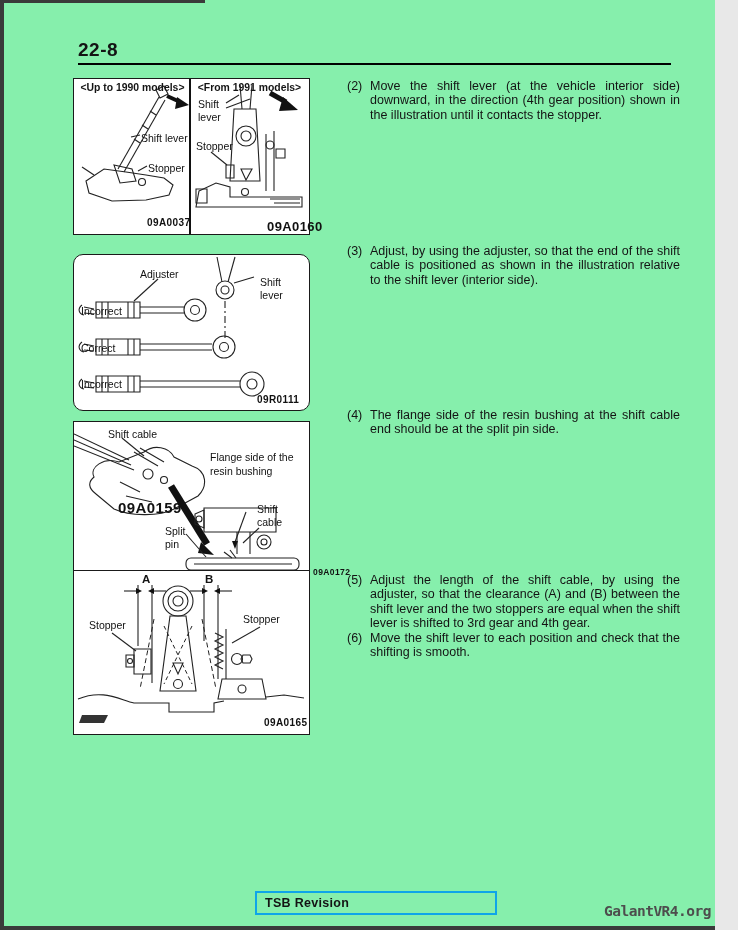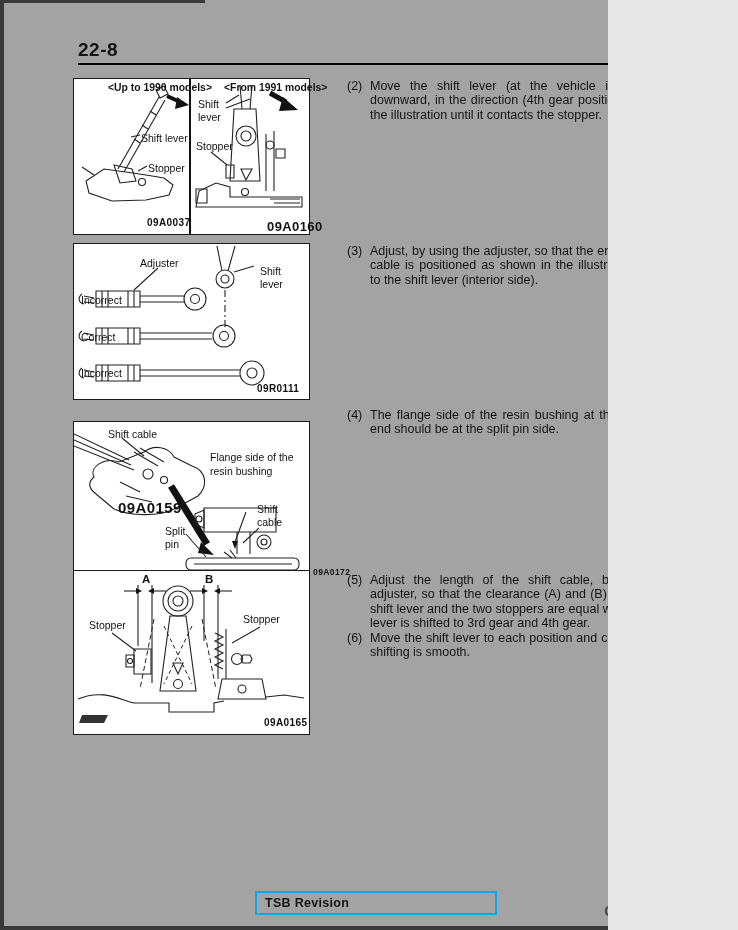--- a/index.html
+++ b/index.html
@@ -1,29 +1,29 @@
 <!DOCTYPE html>
 <html><head>
 <meta charset="utf-8">
 <style>
   html,body{margin:0;padding:0;background:#e8e8e8;}
-  .page{position:relative;width:608px;height:930px;background:#a3a3a3;overflow:hidden;
+  .page{position:relative;width:715px;height:930px;background:#86efac;overflow:hidden;
         font-family:"Liberation Sans",sans-serif;color:#141414;}
   
   .edge{position:absolute;background:#3a3a3a;}
   
   .pagenum{position:absolute;left:78px;top:39px;font-size:19px;font-weight:bold;letter-spacing:.5px;}
   .htitle{position:absolute;left:186px;top:45px;font-size:15px;font-weight:bold;letter-spacing:.3px;white-space:nowrap;}
   .hrule{position:absolute;left:78px;top:63px;width:593px;height:2px;background:#000;}
   
   .figbox{position:absolute;left:73px;width:235px;border:1.6px solid #1a1a1a;background:#fff;}
   .figbox svg{position:absolute;left:0;top:0;}
   .lbl{position:absolute;font-size:10.5px;line-height:12.5px;color:#111;}
   .code{position:absolute;font-size:10px;font-weight:bold;color:#111;letter-spacing:.4px;}
-  .ptitle{position:absolute;top:3px;font-size:10.4px;font-weight:bold;white-space:nowrap;margin-left:32px;}
+  .ptitle{position:absolute;top:3px;font-size:10.4px;font-weight:bold;text-align:center;white-space:nowrap;}
   .biglbl{position:absolute;font-size:11.5px;font-weight:bold;}
   
   .instr{position:absolute;left:347px;width:333px;display:flex;font-size:12.5px;line-height:14.4px;}
   .instr .n{flex:0 0 23px;}
   .instr .t{flex:1;text-align:justify;}
   
   .tsb{position:absolute;left:255px;top:891px;width:230px;height:20px;border:2px solid #0ea5e9;
        font-size:12.5px;font-weight:600;line-height:20px;padding-left:8px;letter-spacing:.3px;}
   .wm{position:absolute;left:604px;top:903px;font-family:"DejaVu Sans Mono",monospace;
       font-size:14.5px;font-weight:bold;color:#4d4d4d;letter-spacing:-.5px;}
@@ -88,21 +88,21 @@
     <div class="ptitle" style="left:2px;width:113px;">&lt;Up to 1990 models&gt;</div>
     <div class="ptitle" style="left:118px;width:115px;">&lt;From 1991 models&gt;</div>
     <div class="lbl" style="left:67px;top:53px;">Shift lever</div>
     <div class="lbl" style="left:74px;top:83px;">Stopper</div>
     <div class="code" style="left:73px;top:138px;">09A0037</div>
     <div class="lbl" style="left:124px;top:19px;width:40px;">Shift lever</div>
     <div class="lbl" style="left:122px;top:61px;">Stopper</div>
     <div class="code" style="left:193px;top:140px;font-size:13px;">09A0160</div>
   </div>
 
-  <div class="figbox" style="top:243px;height:155px;">
+  <div class="figbox" style="top:254px;height:155px;border-radius:10px;">
     <svg width="235" height="155" viewBox="0 0 235 155">
 
       <line x1="143" y1="2" x2="148" y2="27" class="ln"></line>
       <line x1="161" y1="2" x2="154" y2="27" class="ln"></line>
       <circle cx="151" cy="35" r="9" class="ln"></circle>
       <circle cx="151" cy="35" r="4" class="ln"></circle>
       <line x1="151" y1="46" x2="151" y2="86" stroke="#222" stroke-width="1.1" stroke-dasharray="7 3 2 3" fill="none"></line>
       <line x1="160" y1="28" x2="180" y2="22" class="ln"></line>
       <line x1="84" y1="24" x2="60" y2="46" class="ln"></line>
 

